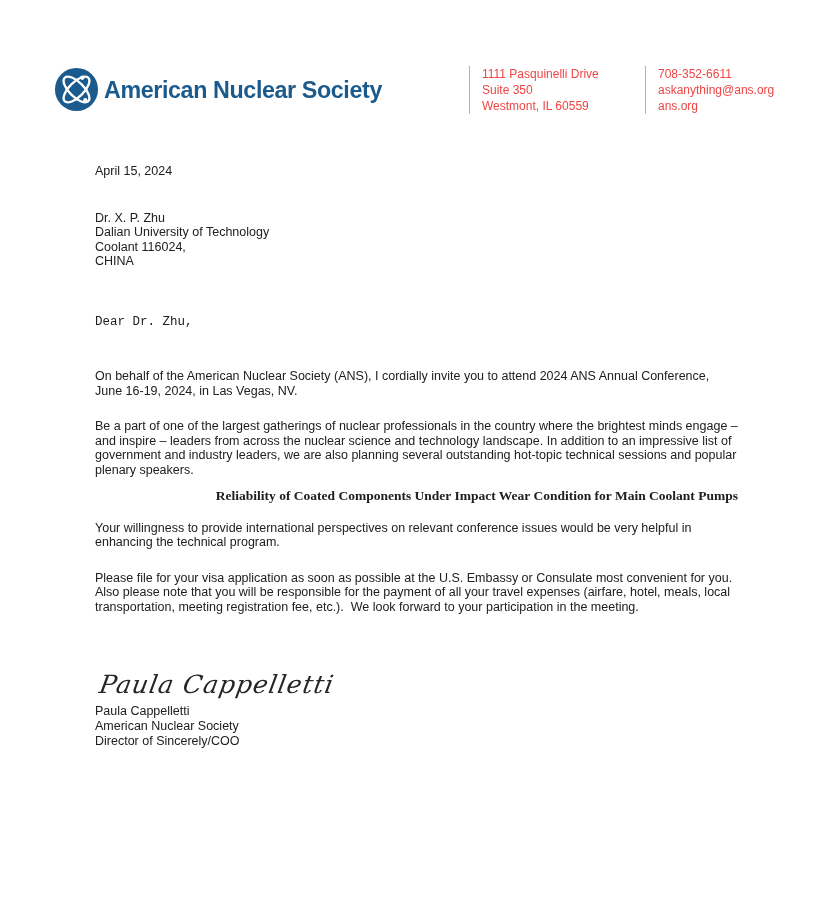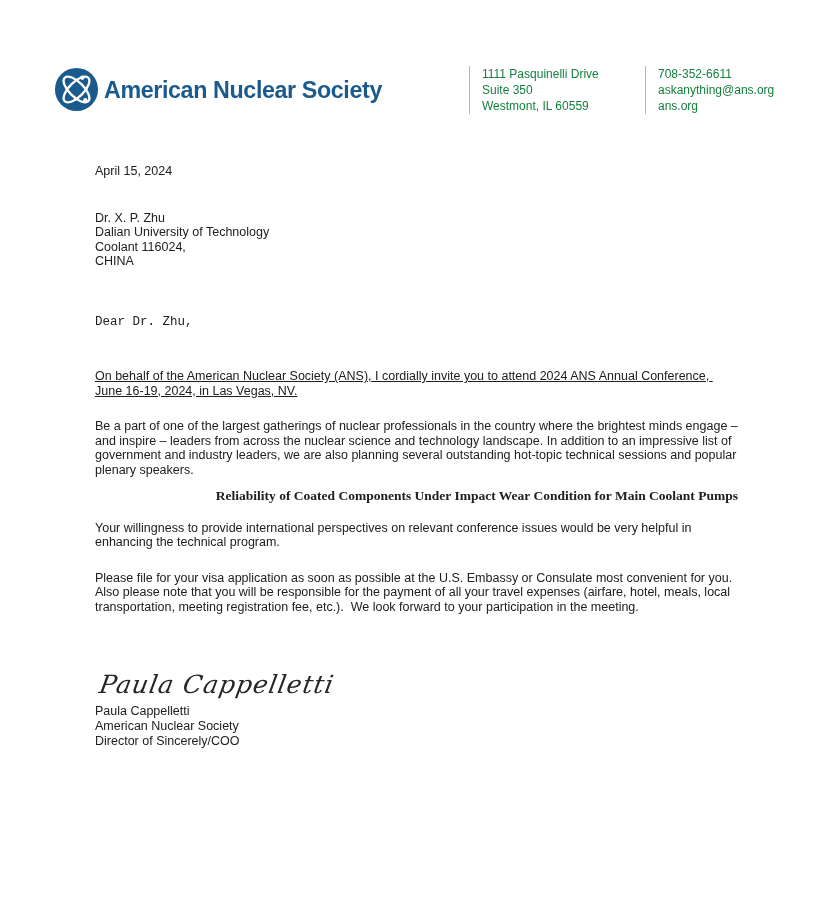--- a/index.html
+++ b/index.html
@@ -36,41 +36,41 @@
   .contact-cols {
     position: absolute;
     left: 469px;
     top: 66px;
     display: flex;
   }
   .contact-col {
     border-left: 1px solid #a3b8c7;
     padding-left: 12px;
     margin-right: 33px;
-    color: #15803d;
+    color: #ef4444;
     font-size: 12px;
     line-height: 16px;
     min-width: 130px;
   }
 
   
   .letter-body {
     position: absolute;
     left: 95px;
     top: 164px;
     width: 643px;
     font-size: 12.5px;
     line-height: 14.5px;
     color: #202020;
   }
   .para { white-space: pre-wrap; margin: 0; }
   .date-line { margin-bottom: 32px; }
   .recipient-block { margin-bottom: 46px; }
   .salutation { margin-bottom: 40px; font-family: Liberation Mono, monospace; }
-  .para-1 { margin-bottom: 21px; text-decoration: underline; }
+  .para-1 { margin-bottom: 21px; }
   .para-2 { margin-bottom: 12px; }
   .para-3 { margin-bottom: 16px; }
   .paper-title {
     text-align: right;
     font-family: "Liberation Serif", serif;
     font-weight: bold;
     font-size: 13.5px;
     margin: 0 0 17px 0;
     white-space: nowrap;
   }

